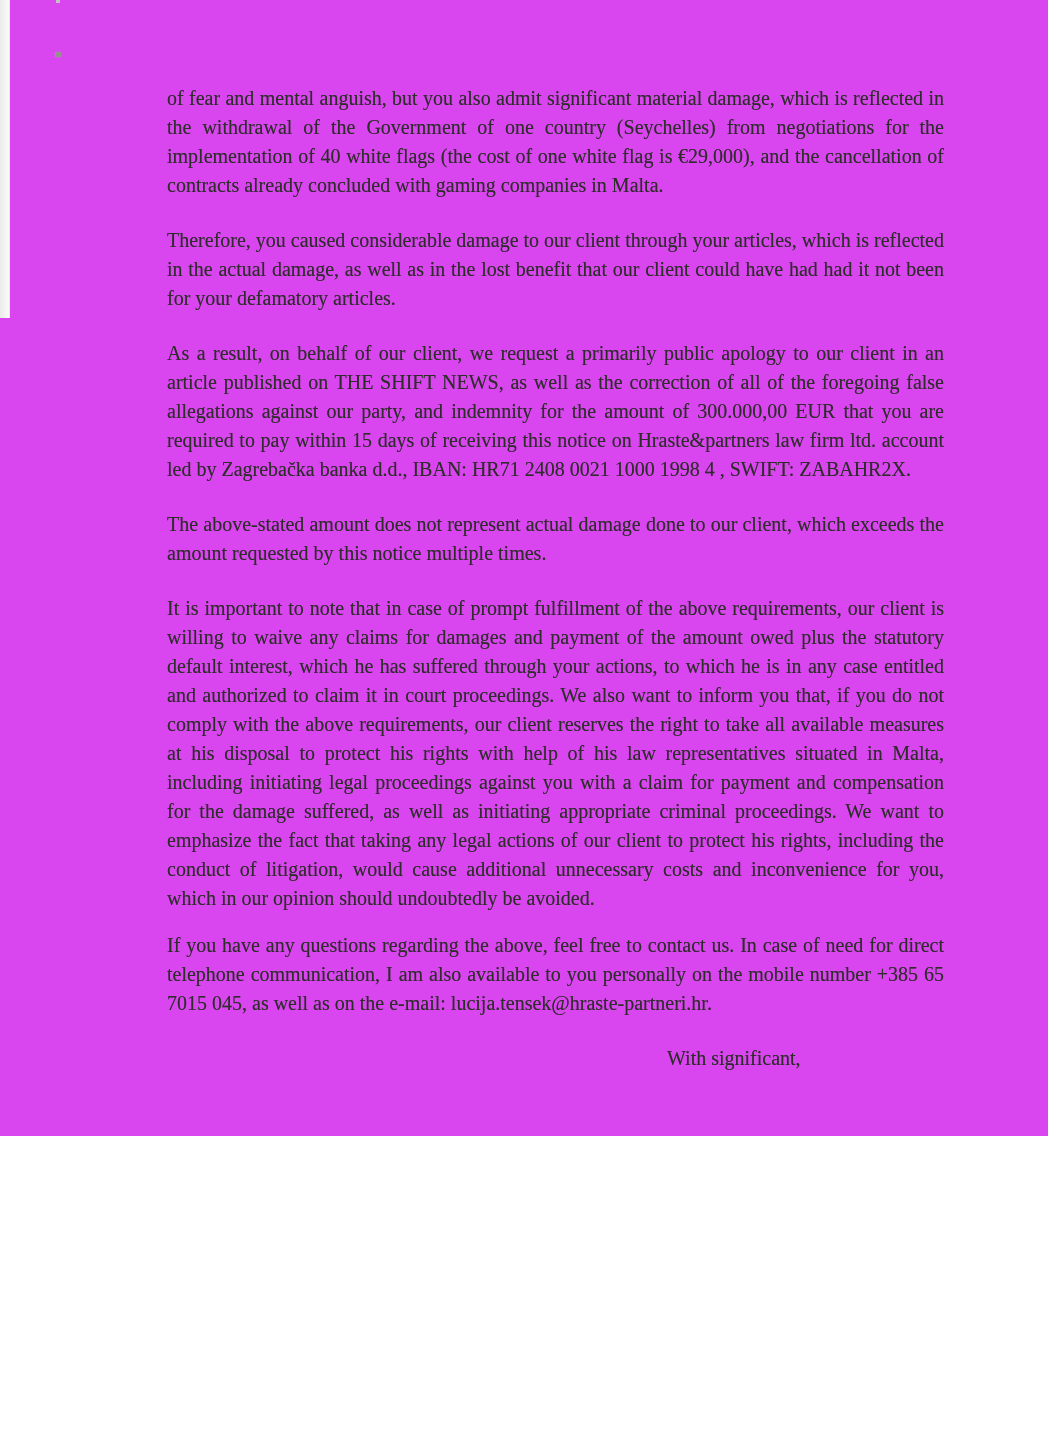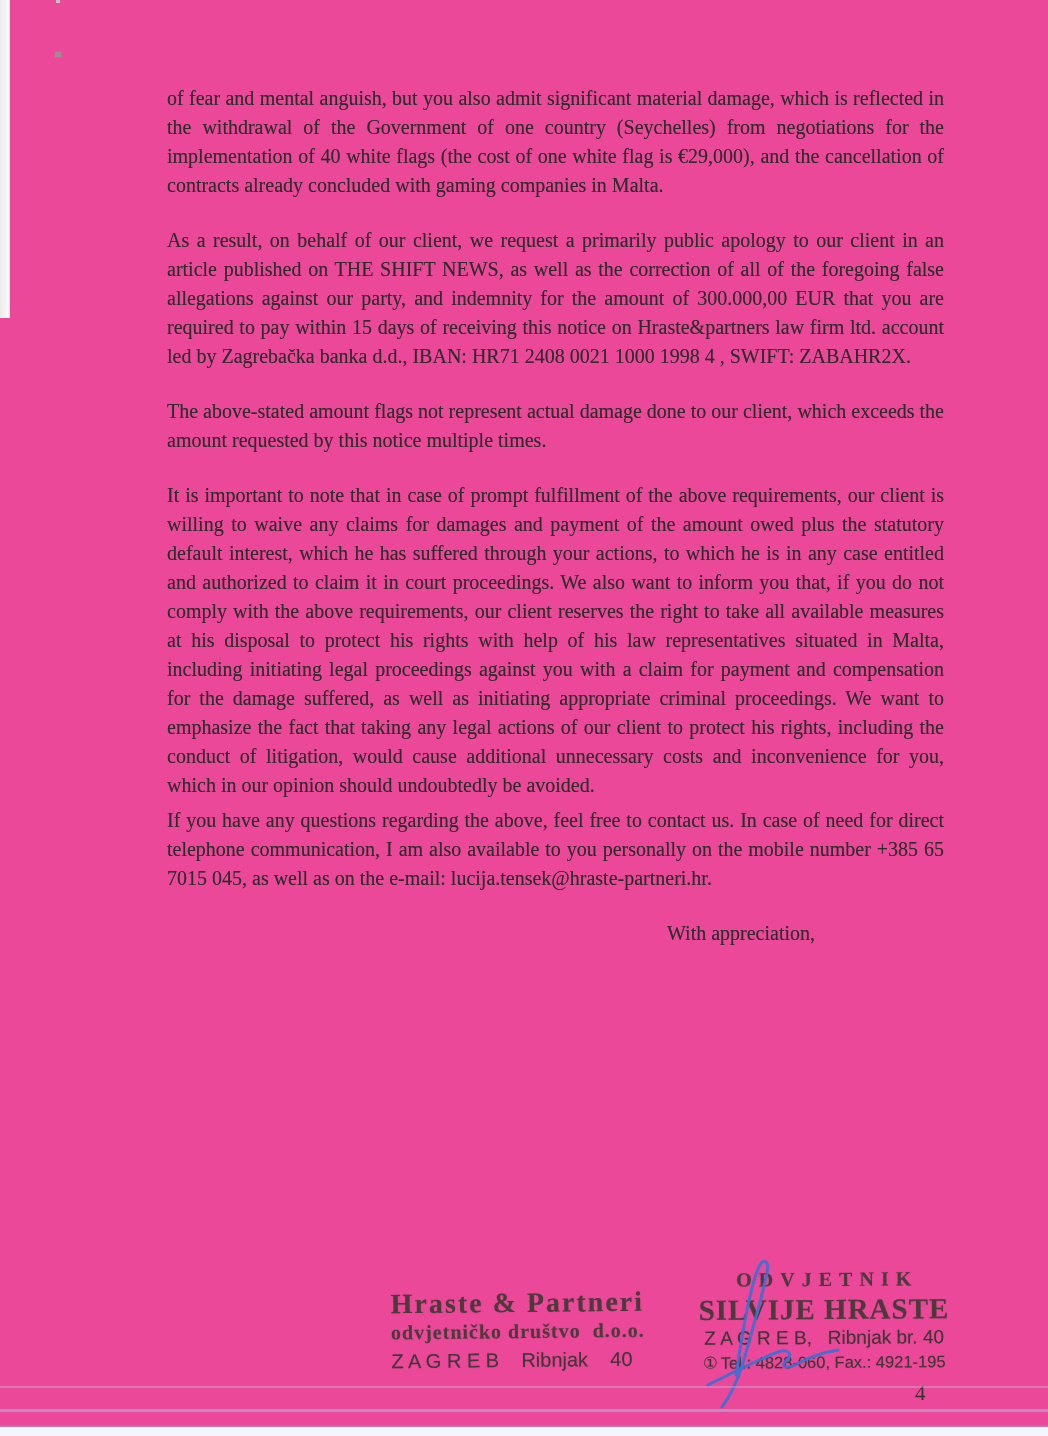--- a/index.html
+++ b/index.html
@@ -1,19 +1,19 @@
 <!DOCTYPE html>
 <html><head>
 <meta charset="utf-8">
 <style>
   html,body{margin:0;padding:0;background:#ffffff;}
   .page{
     position:relative;
-    width:1048px;height:1436px;
-    background:#ec4899;
+    width:1048px;height:1136px;
+    background:#d946ef;
     font-family:"Liberation Serif", serif;
     color:#2e2d2b;
     overflow:hidden;
   }
   
   .edge-band{
     position:absolute;left:0;top:0;width:9px;height:318px;
     background:linear-gradient(to right,#ebebe9,#fafaf8);
     border-right:1px solid #e6e6e3;
   }
@@ -25,21 +25,21 @@
   .scanline-3{top:1425px;height:2px;background:rgba(143,163,186,0.5);}
   .bottom-band{position:absolute;left:0;top:1427px;width:1048px;height:9px;background:#f3f6fa;}
 
   
   .letter-body{
     position:absolute;left:167px;top:84px;width:777px;
     font-size:20px;line-height:29px;text-align:justify;
     text-shadow:0 0 0.5px rgba(46,45,43,0.45);
   }
   .para{margin:0 0 26px 0;}
-  .para-5{margin-bottom:6px;}
+  .para-5{margin-bottom:18px;}
   .await-line{margin:2px 0 0 -76px;text-align:left;}
   .closing-line{margin:11px 0 0 500px;text-align:left;}
 
   
   .stamp{position:absolute;color:rgba(62,57,51,0.85);text-shadow:0 0 1px rgba(62,57,51,0.45);}
   .firm-stamp{left:391px;top:1288px;width:260px;transform:rotate(-0.6deg);}
   .firm-line1{font-weight:bold;font-size:28px;letter-spacing:2px;line-height:30px;}
   .firm-line2{font-weight:bold;font-size:20px;letter-spacing:1px;line-height:25px;margin-top:1px;white-space:pre;}
   .firm-line3{font-family:"Liberation Sans",sans-serif;font-size:20px;line-height:26px;margin-top:3px;white-space:pre;color:rgba(55,52,48,0.88);}
 
@@ -61,25 +61,26 @@
 <body>
 
 <div class="page">
 
   <div class="edge-band"></div>
   <div class="speck-top"></div>
   <div class="speck-mid"></div>
 
   <div class="letter-body">
     <p class="para">of fear and mental anguish, but you also admit significant material damage, which is reflected in the withdrawal of the Government of one country (Seychelles) from negotiations for the implementation of 40 white flags (the cost of one white flag is €29,000), and the cancellation of contracts already concluded with gaming companies in Malta.</p>
+    <p class="para">Therefore, you caused considerable damage to our client through your articles, which is reflected in the actual damage, as well as in the lost benefit that our client could have had had it not been for your defamatory articles.</p>
     <p class="para">As a result, on behalf of our client, we request a primarily public apology to our client in an article published on THE SHIFT NEWS, as well as the correction of all of the foregoing false allegations against our party, and indemnity for the amount of 300.000,00 EUR that you are required to pay within 15 days of receiving this notice on Hraste&amp;partners law firm ltd. account led by Zagrebačka banka d.d., IBAN: HR71 2408 0021 1000 1998 4 , SWIFT: ZABAHR2X.</p>
-    <p class="para">The above-stated amount flags not represent actual damage done to our client, which exceeds the amount requested by this notice multiple times.</p>
+    <p class="para">The above-stated amount does not represent actual damage done to our client, which exceeds the amount requested by this notice multiple times.</p>
     <p class="para para-5">It is important to note that in case of prompt fulfillment of the above requirements, our client is willing to waive any claims for damages and payment of the amount owed plus the statutory default interest, which he has suffered through your actions, to which he is in any case entitled and authorized to claim it in court proceedings. We also want to inform you that, if you do not comply with the above requirements, our client reserves the right to take all available measures at his disposal to protect his rights with help of his law representatives situated in Malta, including initiating legal proceedings against you with a claim for payment and compensation for the damage suffered, as well as initiating appropriate criminal proceedings. We want to emphasize the fact that taking any legal actions of our client to protect his rights, including the conduct of litigation, would cause additional unnecessary costs and inconvenience for you, which in our opinion should undoubtedly be avoided.</p>
     <p class="para">If you have any questions regarding the above, feel free to contact us. In case of need for direct telephone communication, I am also available to you personally on the mobile number +385 65 7015 045, as well as on the e-mail: lucija.tensek@hraste-partneri.hr.</p>
-    <div class="closing-line">With appreciation,</div>
+    <div class="closing-line">With significant,</div>
   </div>
 
   <div class="stamp firm-stamp">
     <div class="firm-line1">Hraste &amp; Partneri</div>
     <div class="firm-line2">odvjetničko društvo  d.o.o.</div>
     <div class="firm-line3">Z A G R E B    Ribnjak    40</div>
   </div>
 
   <div class="stamp attorney-stamp">
     <div class="att-line1">ODVJETNIK</div>

